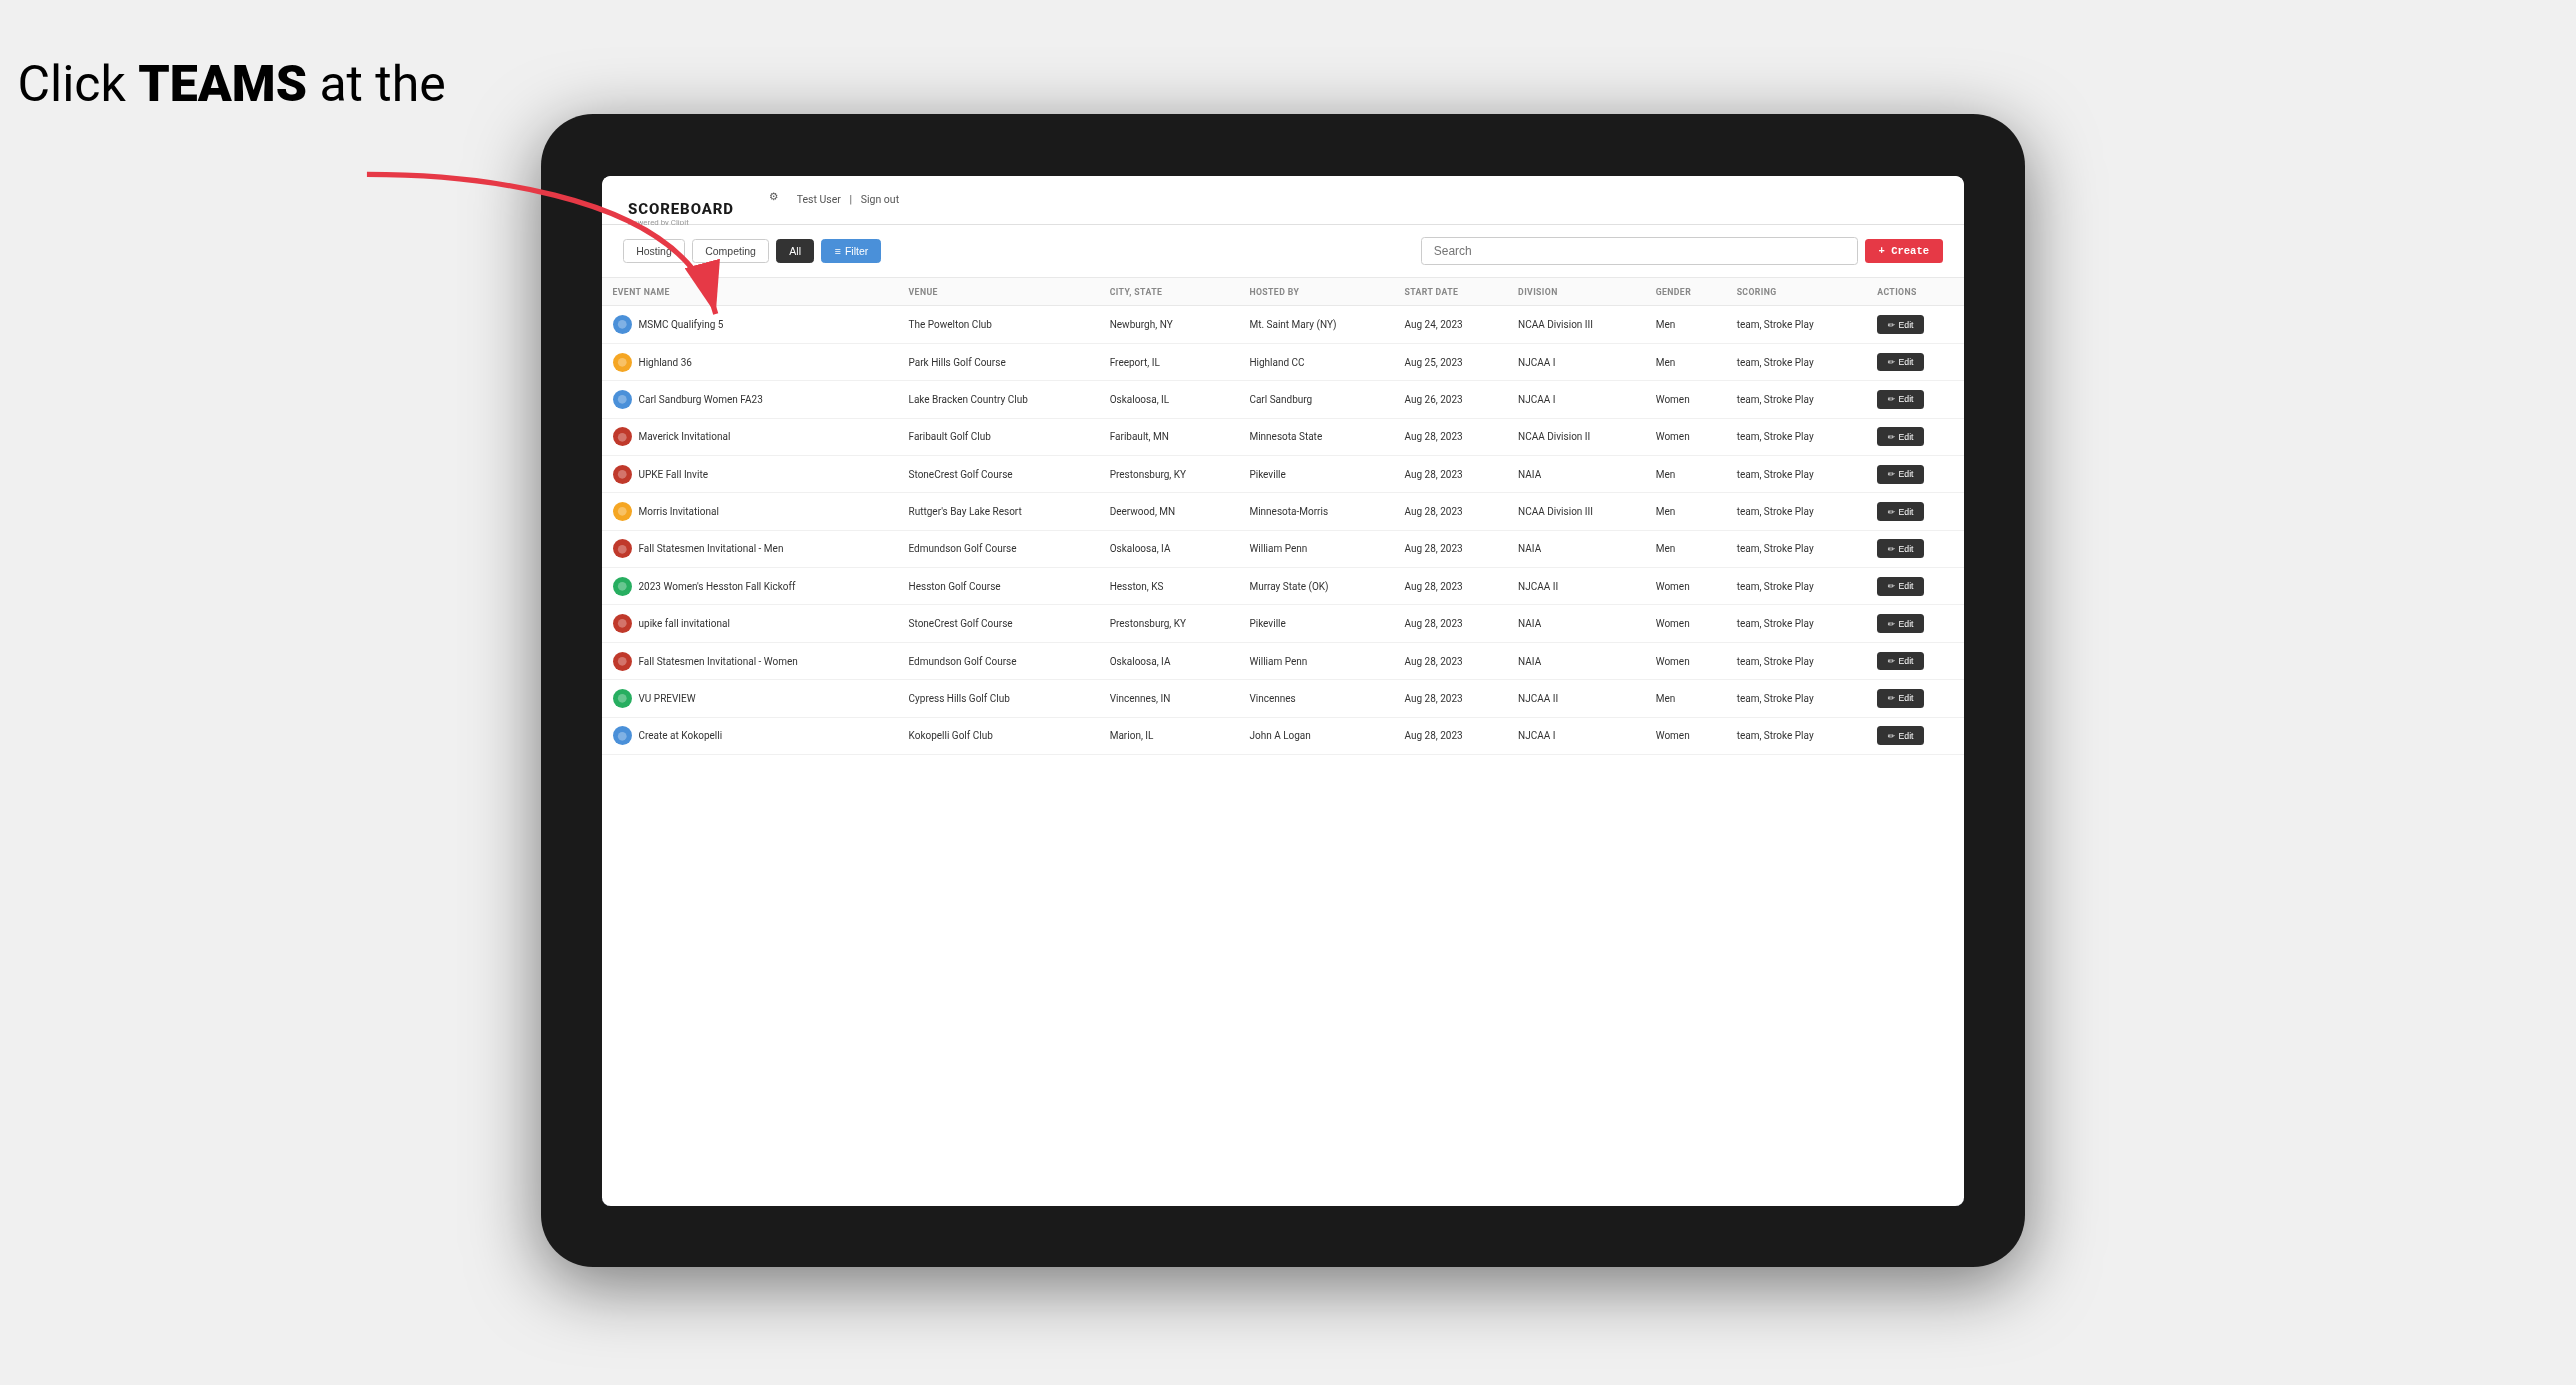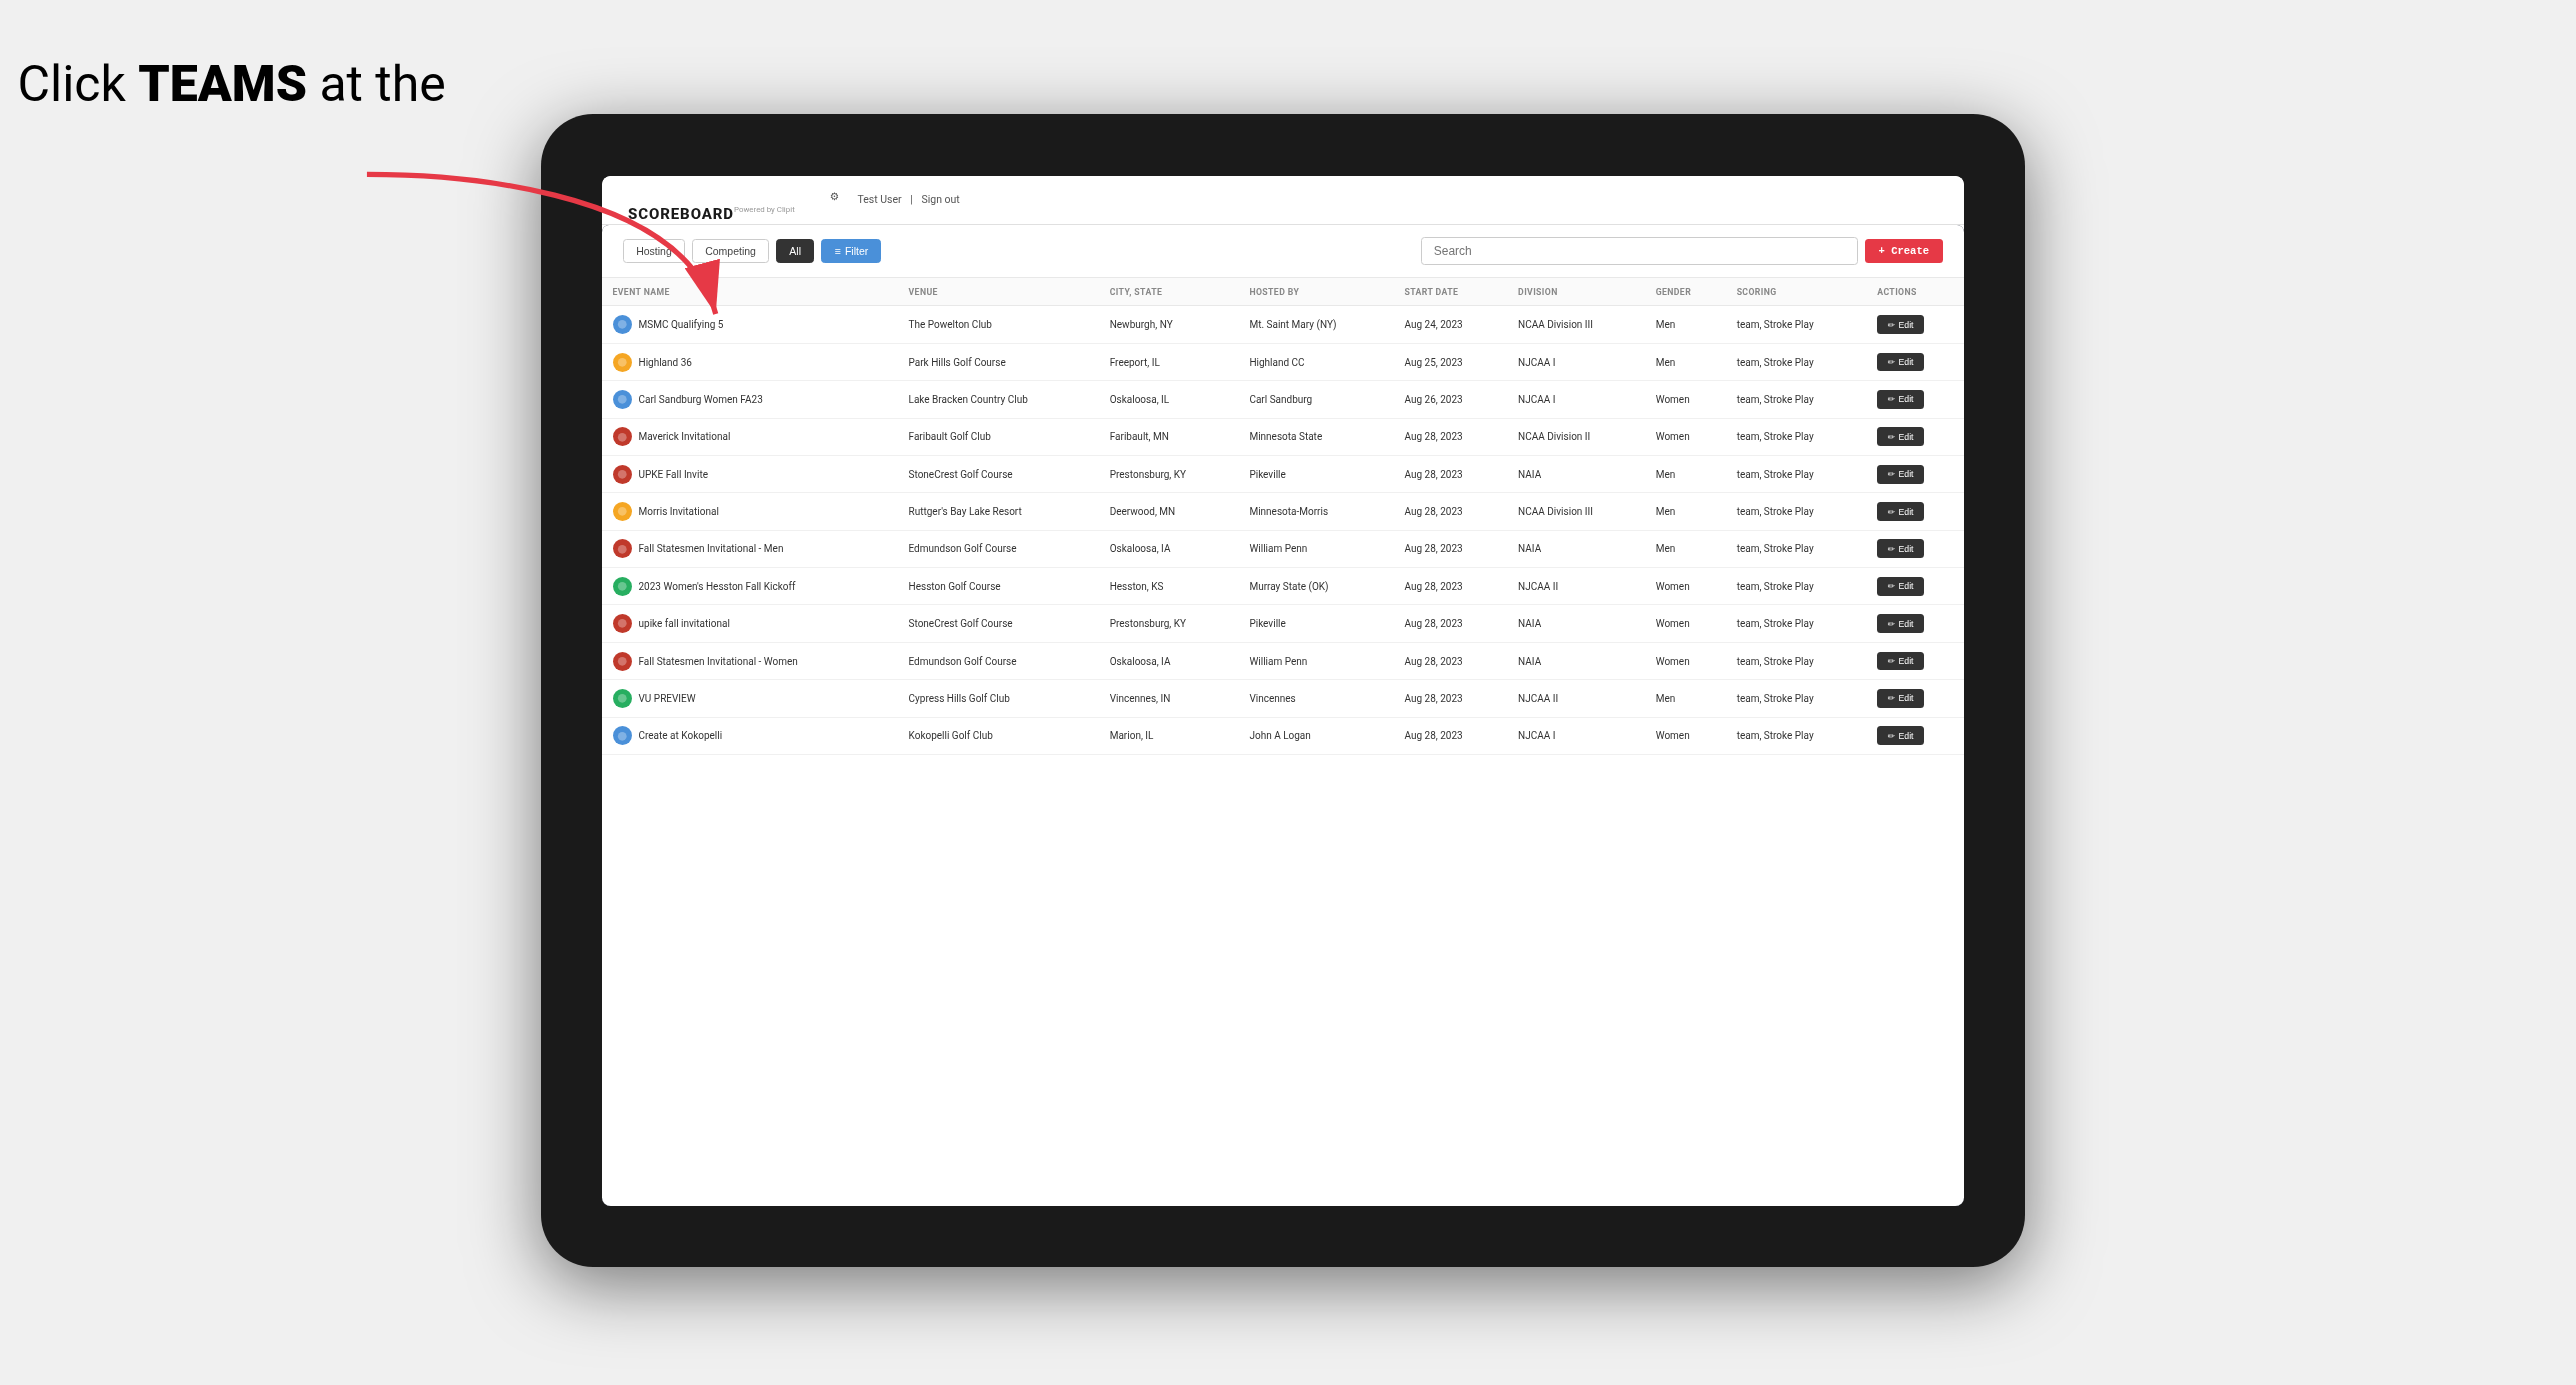--- a/index.html
+++ b/index.html
@@ -58,21 +58,21 @@
       border-bottom: 0.9px solid #e0e0e0;
       display: flex;
       align-items: center;
       padding: 0 26px;
       height: 49px;
       flex-shrink: 0;
     }
 
     .logo-area {
       display: flex;
-      flex-direction: row;
+      flex-direction: column;
       margin-right: 35px;
       margin-top: 28px;
     }
 
     .logo-text {
       font-size: 15px;
       font-weight: 800;
       color: #1a1a1a;
       letter-spacing: 0.9px;
     }
@@ -118,21 +118,20 @@
       color: #555;
     }
 
     
     .content-area {
       flex: 1;
       overflow: hidden;
       display: flex;
       flex-direction: column;
       background: #0f172a;
-      border-radius: 7px;
     }
 
     
     .filter-bar {
       display: flex;
       align-items: center;
       padding: 12.2px 21px;
       gap: 7px;
       background: #fff;
       border-bottom: 0.9px solid #e8e8e8;

